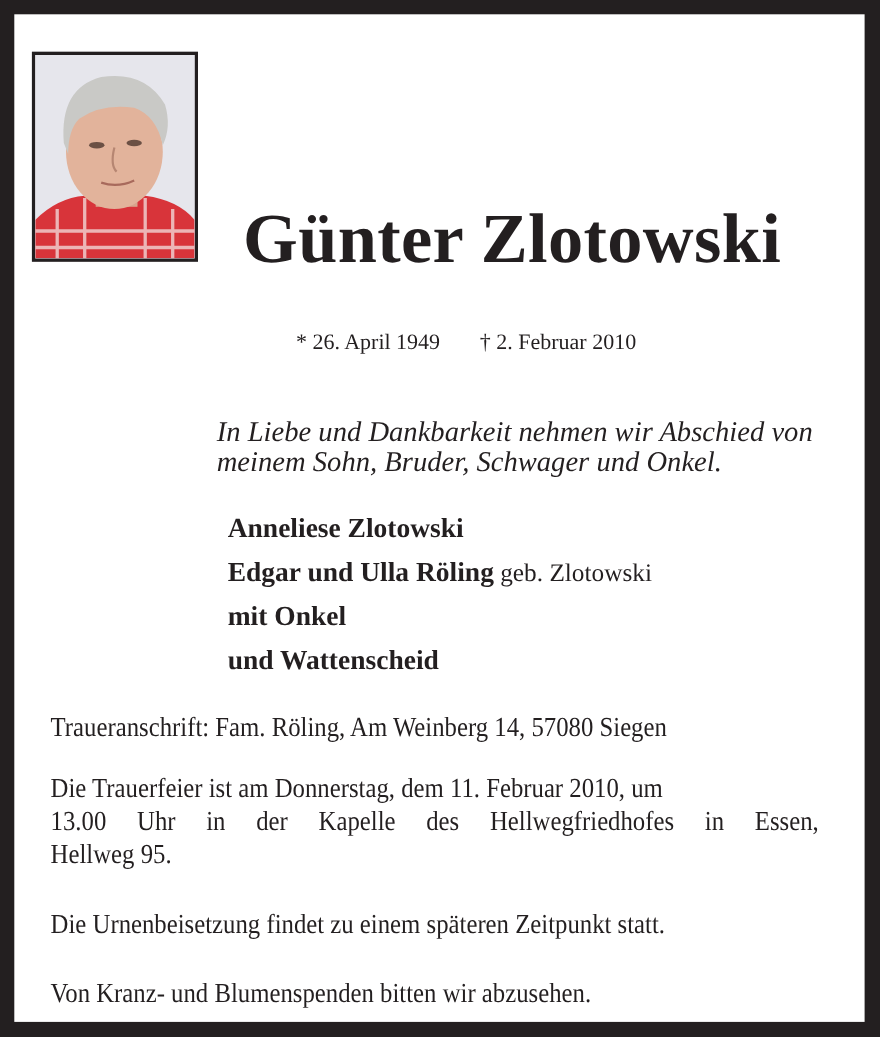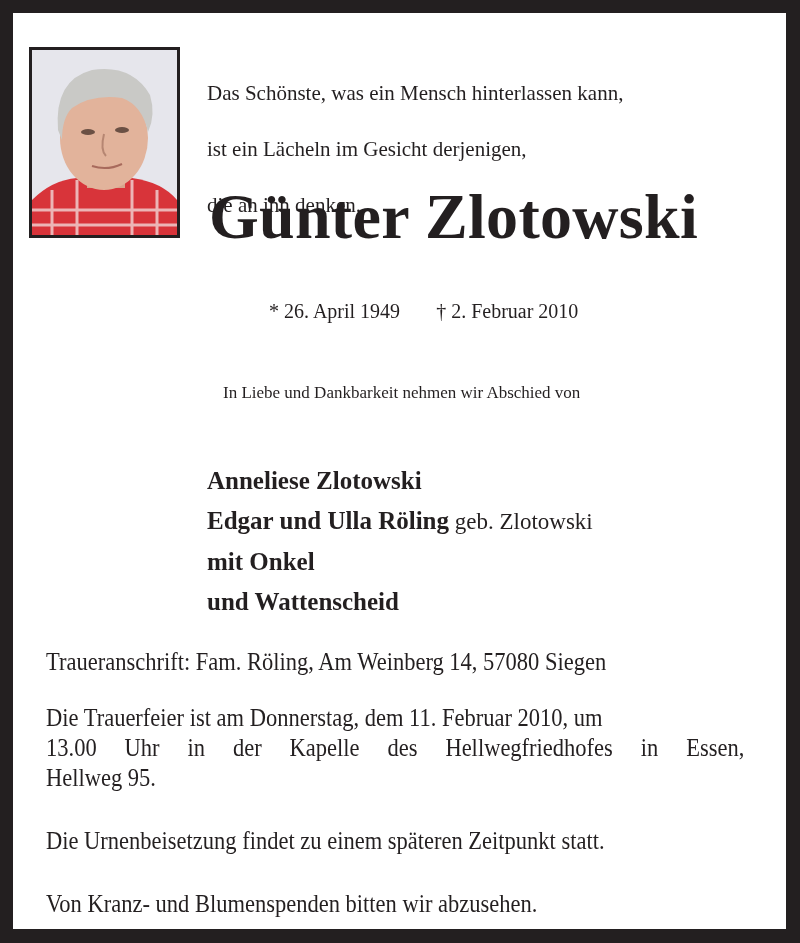--- a/index.html
+++ b/index.html
@@ -27,40 +27,40 @@
     }
     .photo-frame svg { display: block; width: 100%; height: 100%; }
     .quote {
       position: absolute;
       left: 194px; top: 38px;
       font-size: 21px; line-height: 28px;
       white-space: pre-line;
     }
     .name {
       position: absolute;
-      left: 196px; top: 168px;
+      left: 208px; top: 168px;
       font-size: 64px; font-weight: bold;
       line-height: 72px; letter-spacing: 0.3px; text-align: center;
     }
     .subtitle {
       position: absolute;
       left: 273px; top: 242px;
       font-size: 24px; line-height: 30px;
     }
     .dates {
       position: absolute;
       left: 256px; top: 283px;
       font-size: 20px; line-height: 30px;
       white-space: pre;
     }
     .dates .gap { display: inline-block; width: 36px; }
     .farewell {
       position: absolute;
-      left: 210px; top: 366px;
-      font-size: 17px; line-height: 27px;
+      left: 184px; top: 366px;
+      font-size: 26px; line-height: 27px; font-style: italic;
     }
     .mourners {
       position: absolute;
       left: 194px; top: 448px;
       font-size: 25px; line-height: 40px;
     }
     .mourners .b { font-weight: bold; }
     .mourners .n { font-weight: normal; font-size: 23px; }
     .cond {
       font-family: "Liberation Serif", "DejaVu Serif", serif;
@@ -103,33 +103,29 @@
 
       <ellipse cx="56" cy="82" rx="7" ry="3" fill="#6b5044"></ellipse>
       <ellipse cx="90" cy="80" rx="7" ry="3" fill="#6b5044"></ellipse>
 
       <path d="M72 84 Q68 100 74 106" stroke="#b68672" stroke-width="2" fill="none"></path>
 
       <path d="M60 116 Q75 121 90 114" stroke="#a86a5c" stroke-width="2" fill="none"></path>
     </svg>
   </div>
 
-  <div class="quote">
-    <div>Das Schönste, was ein Mensch hinterlassen kann,</div>
-    <div>ist ein Lächeln im Gesicht derjenigen,</div>
-    <div>die an ihn denken.</div>
-  </div>
 
   <div class="name">Günter Zlotowski</div>
 
 
   <div class="dates"><span>* 26. April 1949</span><span class="gap"></span><span>† 2. Februar 2010</span></div>
 
   <div class="farewell">
     <div>In Liebe und Dankbarkeit nehmen wir Abschied von</div>
+    <div>meinem Sohn, Bruder, Schwager und Onkel.</div>
   </div>
 
   <div class="mourners">
     <div><span class="b">Anneliese Zlotowski</span></div>
     <div><span class="b">Edgar und Ulla Röling</span><span class="n"> geb. Zlotowski</span></div>
     <div><span class="b">mit Onkel</span></div>
     <div><span class="b">und Wattenscheid</span></div>
   </div>
 
   <div class="cond address">Traueranschrift: Fam. Röling, Am Weinberg 14, 57080 Siegen</div>

